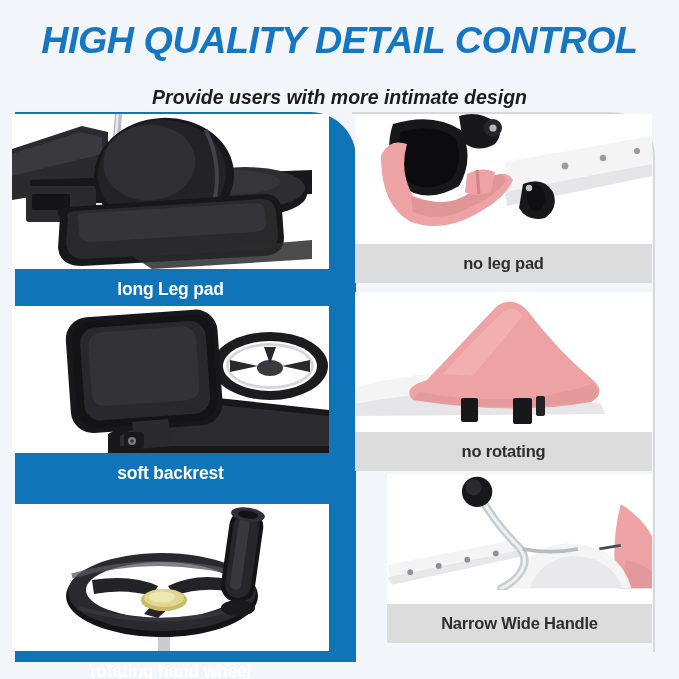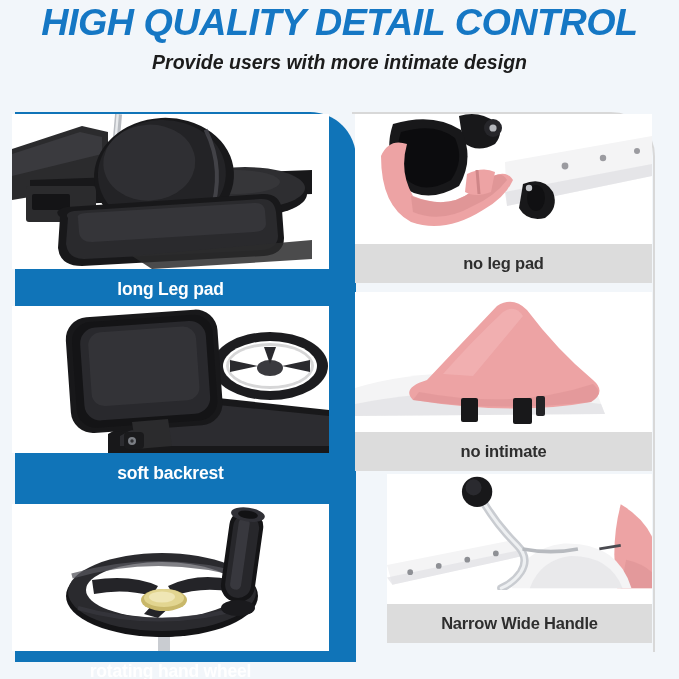--- a/index.html
+++ b/index.html
@@ -5,38 +5,38 @@
   html,body{margin:0;padding:0;}
   body{
     width:679px;height:679px;
     background:#f2f6fa;
     font-family:"Liberation Sans", sans-serif;
     overflow:hidden;
     position:relative;
   }
   .header{
     text-align:center;
-    padding-top:4px;
+    padding-top:22px;
   }
   .title{
     font-size:37px;
     font-weight:bold;
     font-style:italic;
     color:#1577c4;
     letter-spacing:-0.5px;
     line-height:1.05;
     white-space:nowrap;
     transform:scaleX(1.02);
   }
   .subtitle{
     font-size:19.5px;
     font-style:italic;
     font-weight:bold;
     color:#1c1c1c;
-    margin-top:8px;
+    margin-top:25px;
   }
 
   .board{
     position:absolute;
     left:0;top:104px;
     width:679px;height:575px;
   }
 
   
   .blue-frame{
@@ -289,21 +289,21 @@
 
         <path class="pink" d="M58 108 Q46 96 72 88 Q104 54 142 14 Q158 4 172 18 Q202 58 238 88 Q252 100 236 110 Q160 124 58 108 Z"></path>
         <path class="pinkd" opacity=".45" d="M58 108 Q140 120 236 110 Q250 102 238 92 Q160 118 64 100 Z"></path>
         <path fill="#f2b3b4" opacity=".75" d="M88 82 Q118 48 148 20 Q160 12 168 24 Q148 48 118 84 Z"></path>
 
         <rect class="blk" x="106" y="106" width="17" height="24" rx="2"></rect>
         <rect class="blk" x="158" y="106" width="19" height="26" rx="2"></rect>
         <rect x="181" y="104" width="9" height="20" rx="2" fill="#232326"></rect>
       </svg>
     </div>
-    <div class="cap">no intimate</div>
+    <div class="cap">no rotating</div>
   </div>
 
   <div class="grey-cell" style="top:370px;padding-left:32px;">
     <div class="photo" style="height:130px;">
       <svg class="art soft" viewBox="0 0 297 130" preserveAspectRatio="xMidYMid slice">
         <rect width="297" height="130" fill="#fff"></rect>
 
         <path class="pink" d="M262 34 Q286 48 297 70 L297 128 L258 128 Q250 80 262 34 Z"></path>
         <path class="pinkd" d="M268 96 Q286 100 297 110 L297 128 L262 128 Z" opacity=".5"></path>
 

